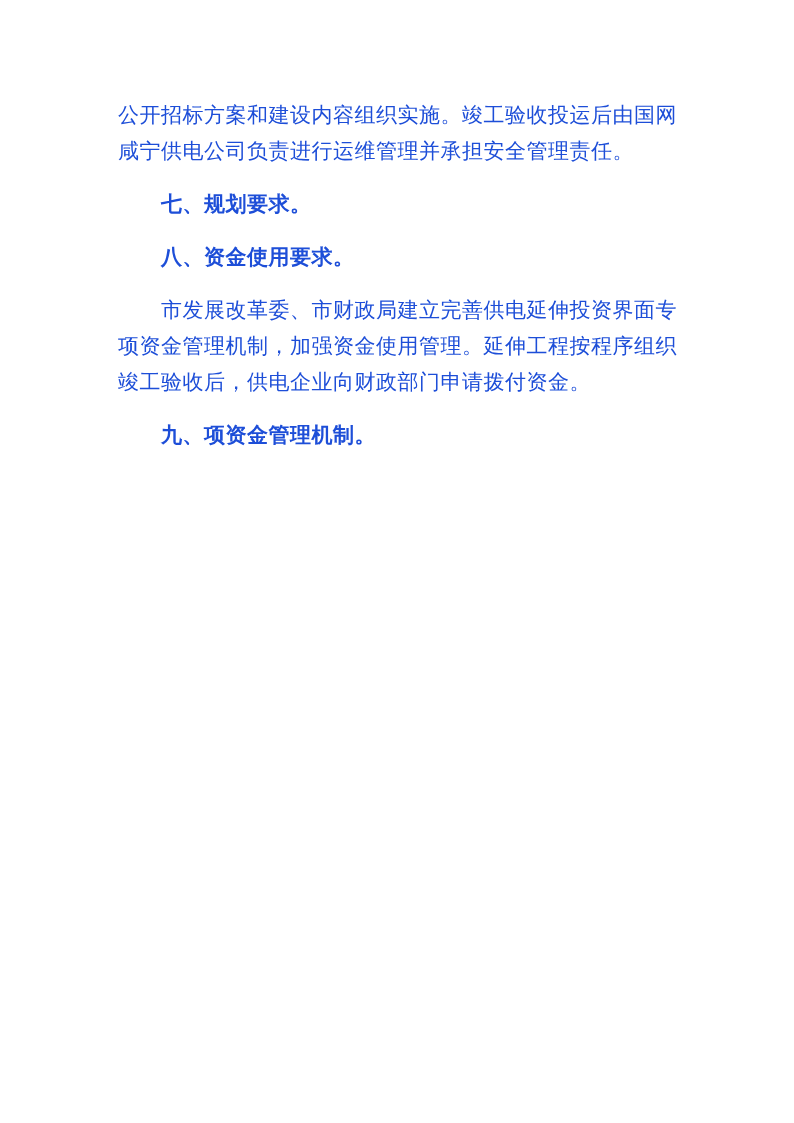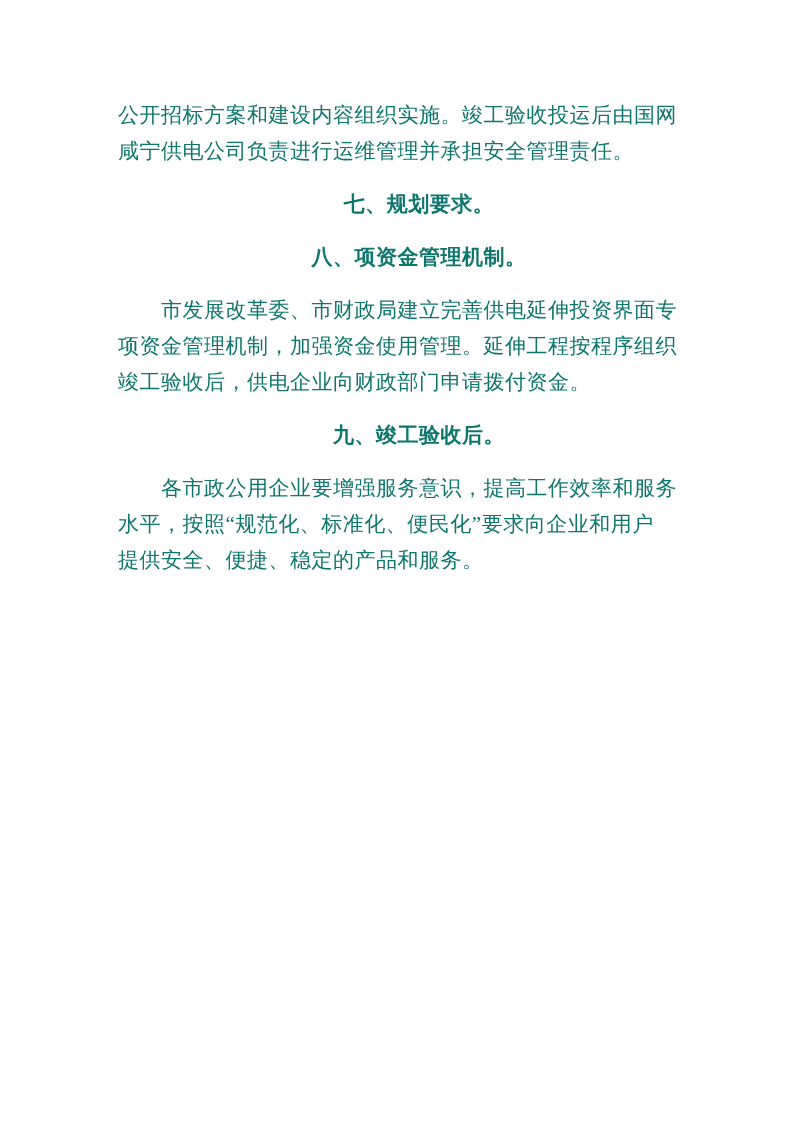--- a/index.html
+++ b/index.html
@@ -6,21 +6,21 @@
     margin: 0;
     padding: 0;
     background: #ffffff;
   }
   .page {
     position: relative;
     width: 794px;
     height: 1123px;
     box-sizing: border-box;
     background: #ffffff;
-    color: #0f766e;
+    color: #1d4ed8;
     padding: 97px 117px 0 118px;
     overflow: hidden;
     font-family: "Liberation Serif", "DejaVu Serif", serif;
     font-size: 21px;
     line-height: 36px;
     letter-spacing: 0.5px;
   }
   .para {
     margin: 0 0 17px 0;
     white-space: pre-line;      
@@ -31,40 +31,36 @@
     text-indent: 0;             
   }
   .heading {
     margin: 0 0 17px 0;
     font-family: "Liberation Sans", "DejaVu Sans", sans-serif;
     font-weight: 700;
     font-size: 21px;
     line-height: 36px;
     text-indent: 43px;
     white-space: pre-line;
-    text-align: center;
   }
 </style>
 </head>
 <body>
 
 <div class="page">
 
   <p class="para no-indent">公开招标方案和建设内容组织实施。竣工验收投运后由国网
 咸宁供电公司负责进行运维管理并承担安全管理责任。</p>
 
   <h3 class="heading">七、规划要求。</h3>
 
 
-  <h3 class="heading">八、项资金管理机制。</h3>
+  <h3 class="heading">八、资金使用要求。</h3>
 
   <p class="para">市发展改革委、市财政局建立完善供电延伸投资界面专
 项资金管理机制，加强资金使用管理。延伸工程按程序组织
 竣工验收后，供电企业向财政部门申请拨付资金。</p>
 
-  <h3 class="heading">九、竣工验收后。</h3>
+  <h3 class="heading">九、项资金管理机制。</h3>
 
-  <p class="para">各市政公用企业要增强服务意识，提高工作效率和服务
-水平，按照“规范化、标准化、便民化”要求向企业和用户
-提供安全、便捷、稳定的产品和服务。</p>
 
 
 </div>
 
 </body></html>

